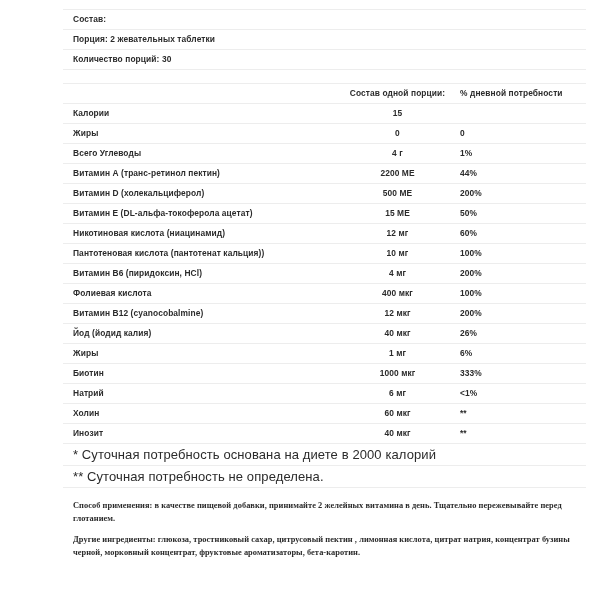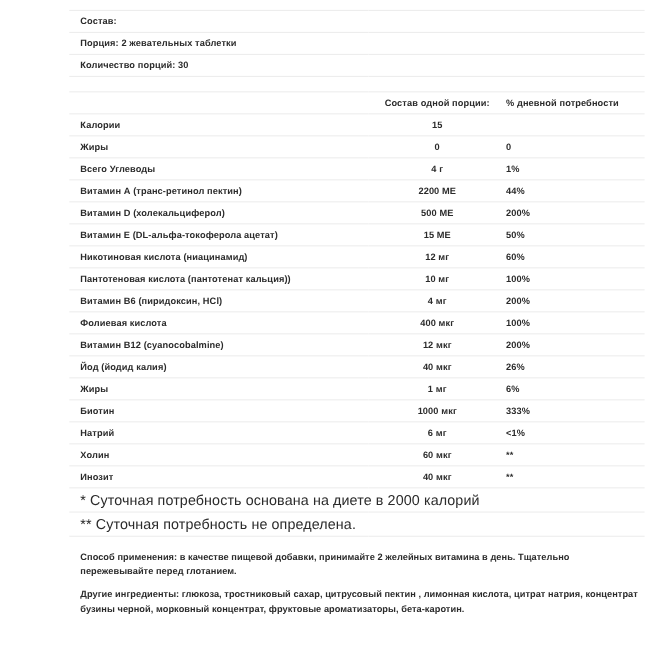--- a/index.html
+++ b/index.html
@@ -63,20 +63,21 @@
     height: 21px;
     font-size: 13px;
     font-weight: normal;
   }
 
   
   .paragraphs {
     margin-left: 43px;
     width: 512px;
     padding-top: 12px;
+    font-family: Liberation Serif, serif;
   }
   .para {
     font-size: 8.4px;
     font-weight: bold;
     line-height: 12.6px;
     letter-spacing: 0.05px;
     color: #2b2b2b;
     margin: 0 0 9px 0;
   }
   .para:last-child { margin-bottom: 0; }

